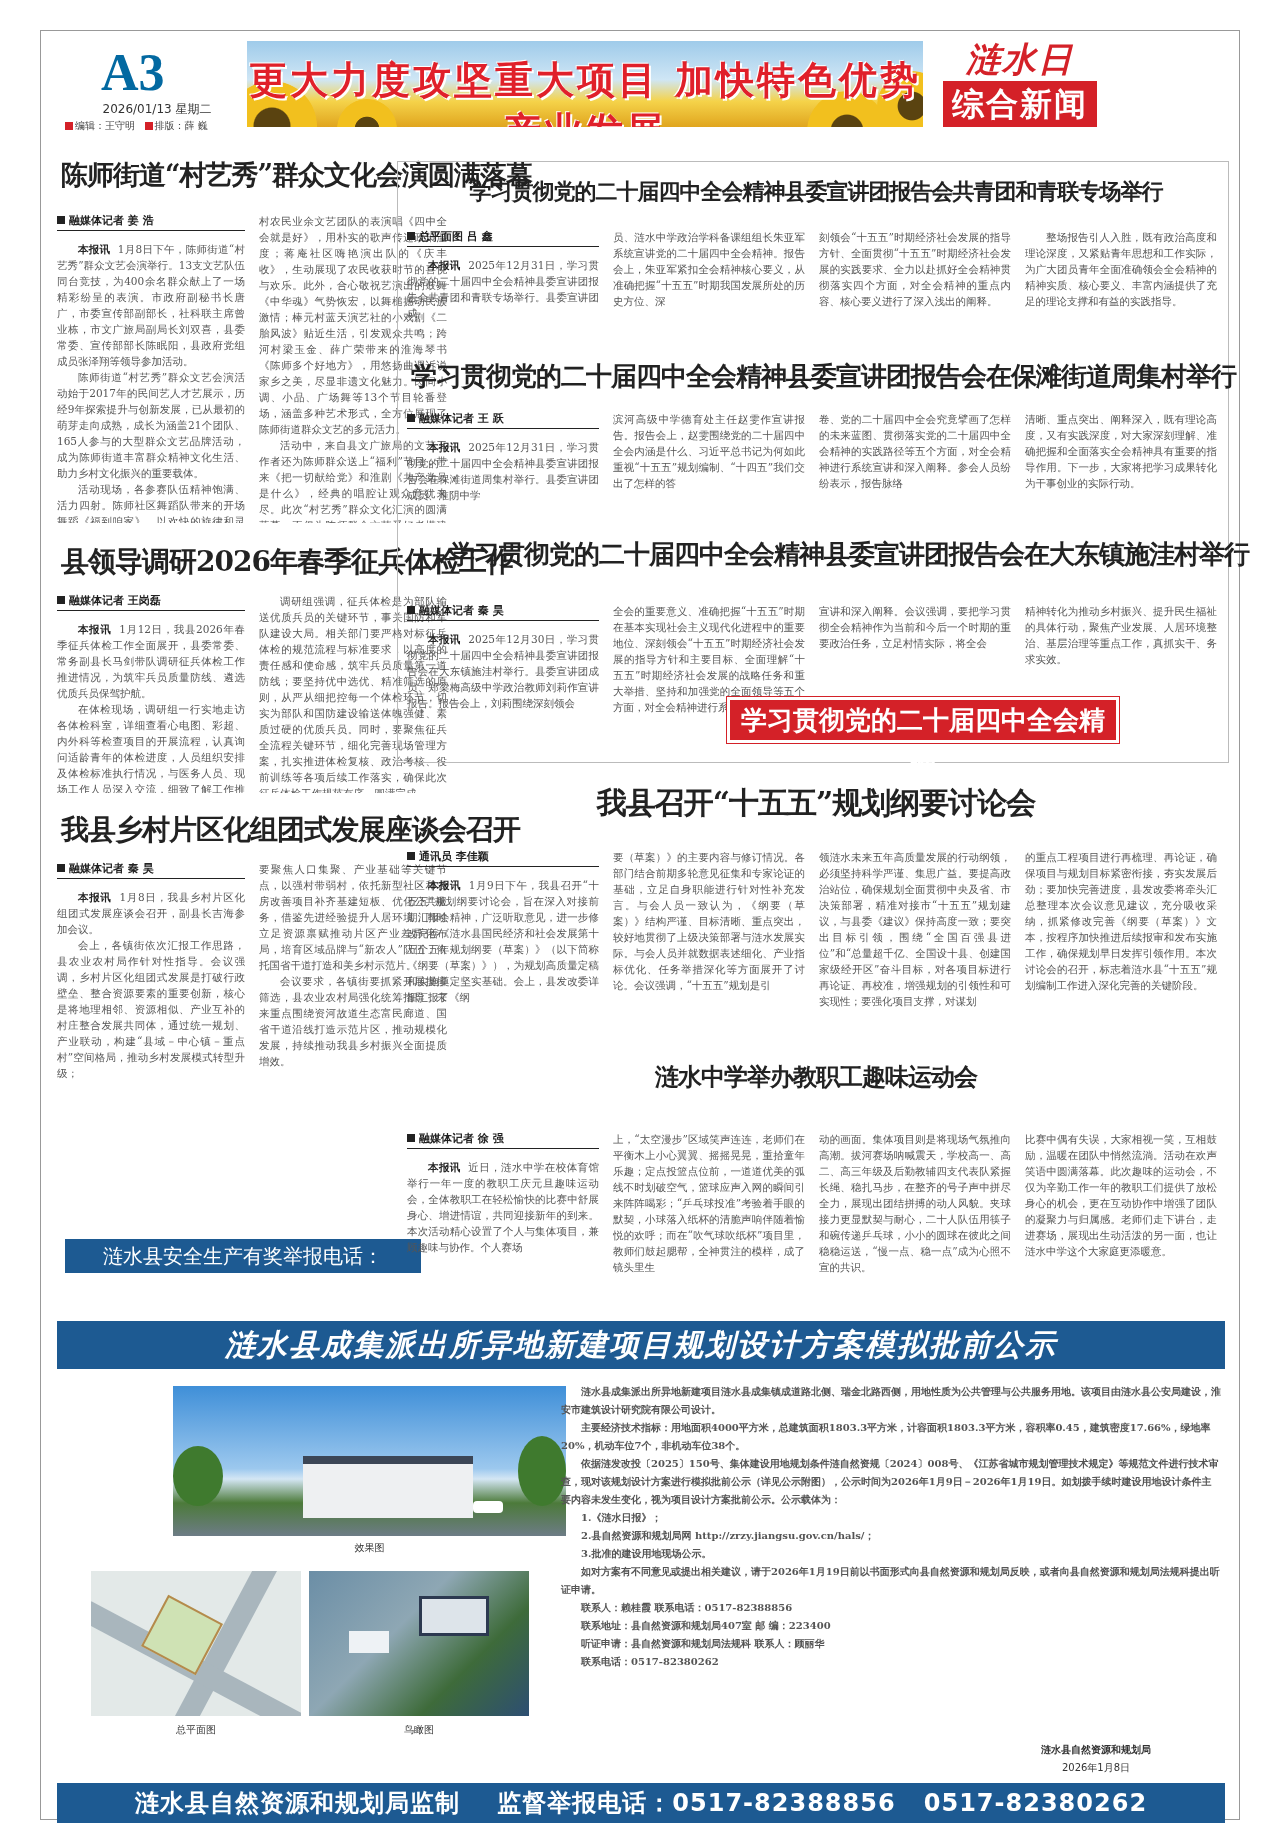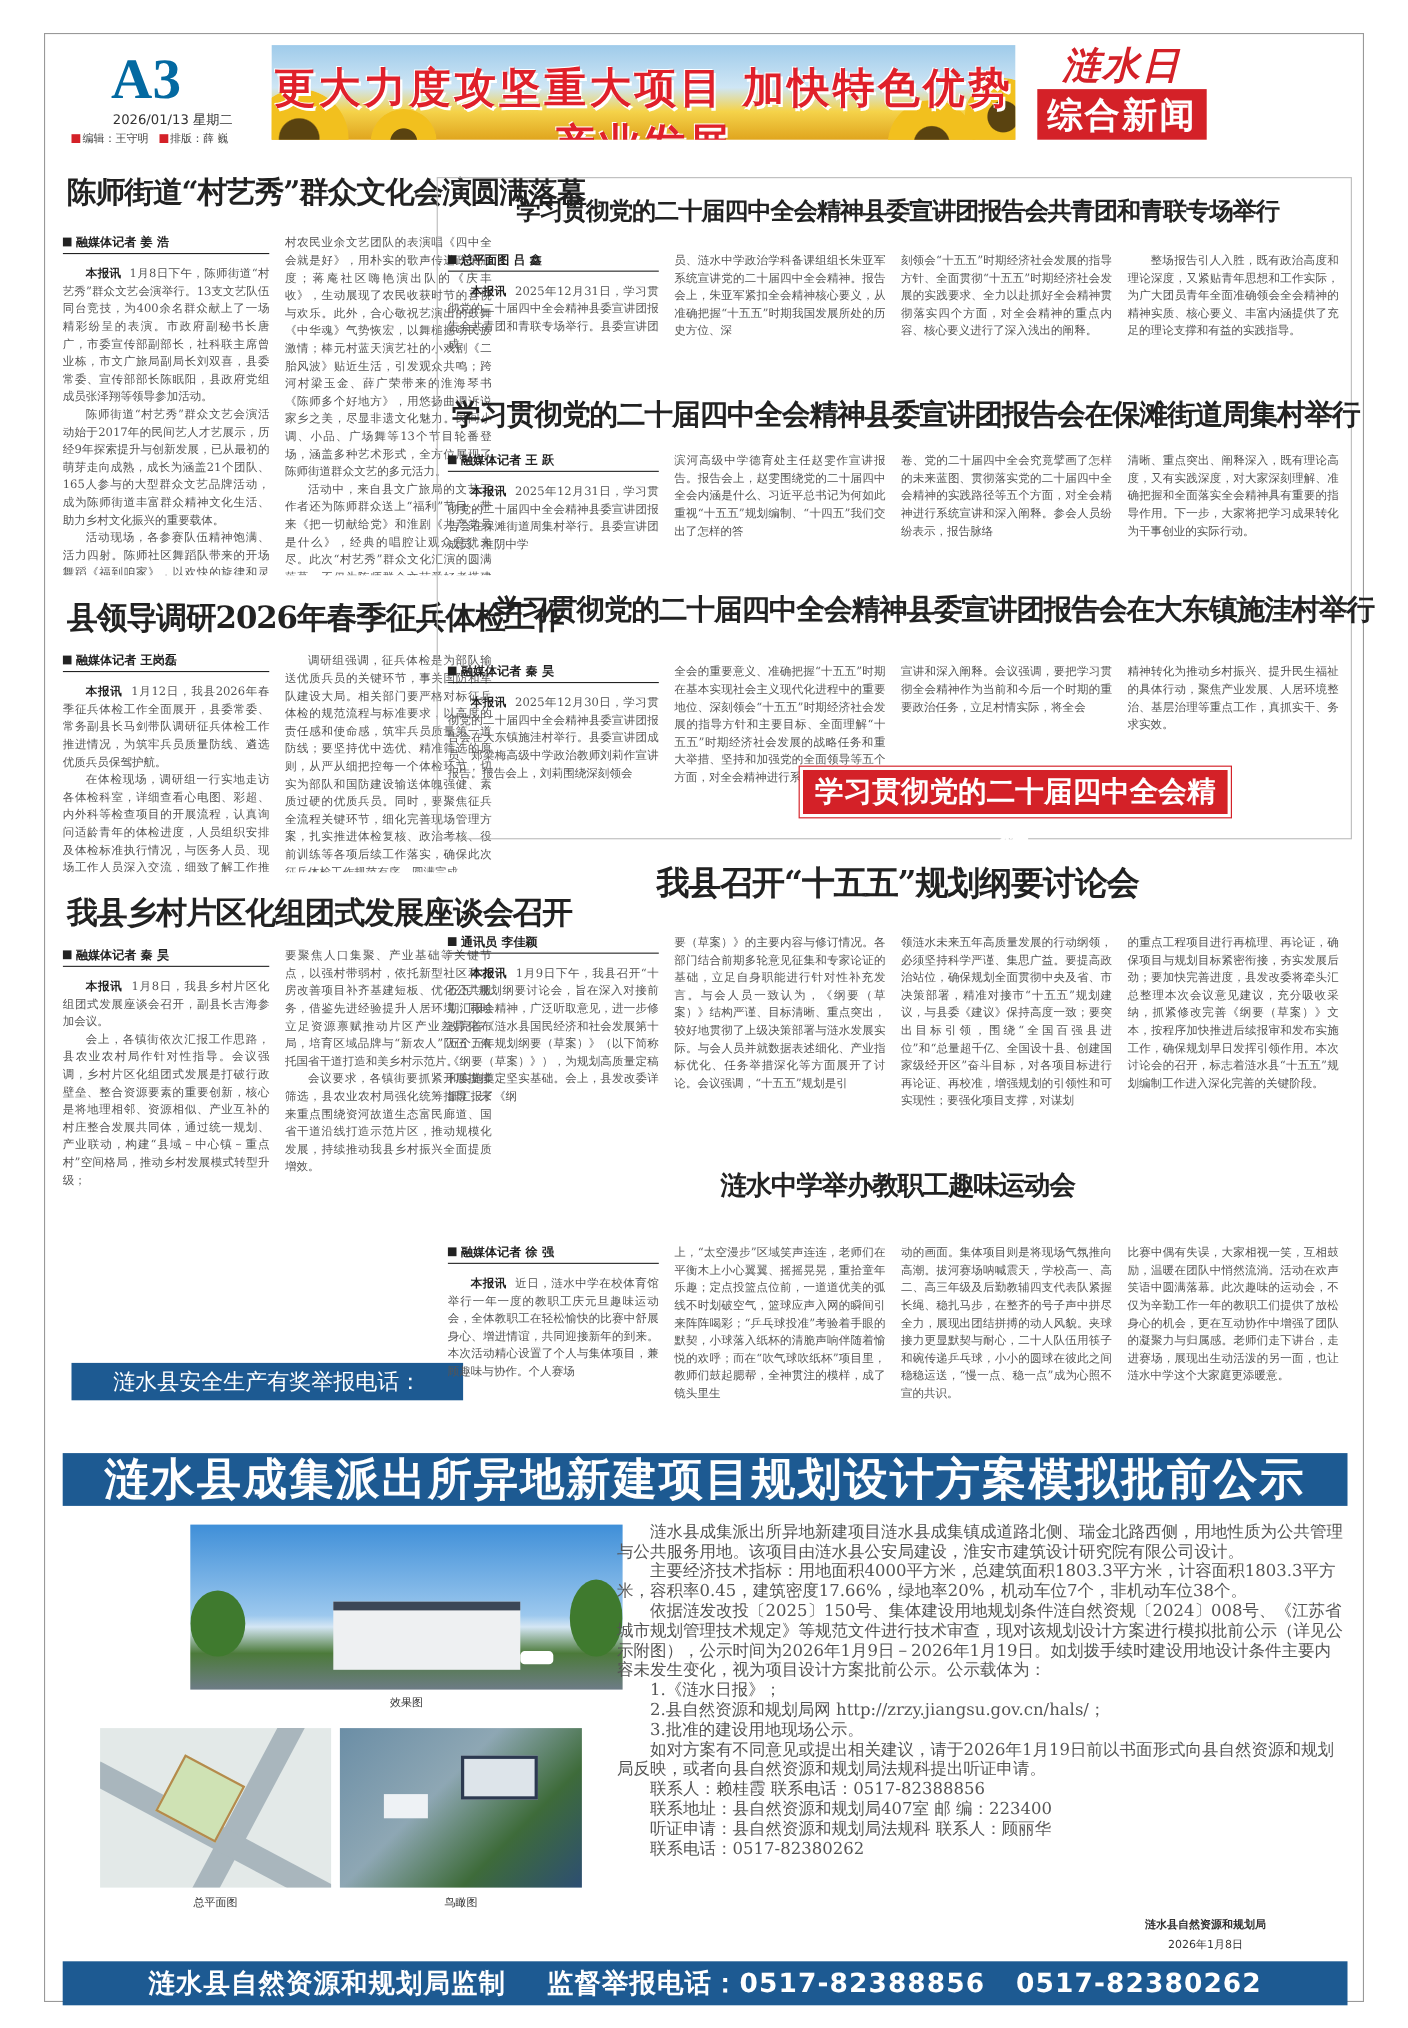--- a/index.html
+++ b/index.html
@@ -21,21 +21,21 @@
   .byline .sq { display: inline-block; width: 8px; height: 8px; background: #222; margin-right: 4px; }
   .cols { position: absolute; display: flex; gap: 14px; }
   .col { flex: 1; font-size: 10.5px; line-height: 16px; color: #555; text-align: justify; overflow: hidden; }
   .col p { text-indent: 2em; }
   .col b { color: #222; }
   .box { position: absolute; border: 1px solid #bbb; }
   .redbox { position: absolute; background: #d42128; color: #fff; font: bold 26px "DejaVu Serif", serif; text-align: center; border: 3px solid #fff; outline: 1px solid #d42128; }
   .bluebar { position: absolute; background: #1d5a92; color: #fff; text-align: center; font-family: "DejaVu Sans", sans-serif; font-weight: bold; }
   .img { position: absolute; overflow: hidden; }
   .cap { position: absolute; font: 10px "DejaVu Sans", sans-serif; color: #333; text-align: center; }
-  .notice { position: absolute; font-size: 15px; line-height: 18px; color: #555; }
+  .notice { position: absolute; font-size: 10px; line-height: 18px; color: #555; font-weight: bold; }
   .notice p { text-indent: 2em; }
   .notice p.li { text-indent: 2em; }
 </style>
 </head>
 <body>
 
 <div class="page">
 
   <div class="mast">
     <div class="pgno">A3</div>
@@ -177,21 +177,21 @@
         <p style="text-indent:0">上，“太空漫步”区域笑声连连，老师们在平衡木上小心翼翼、摇摇晃晃，重拾童年乐趣；定点投篮点位前，一道道优美的弧线不时划破空气，篮球应声入网的瞬间引来阵阵喝彩；“乒乓球投准”考验着手眼的默契，小球落入纸杯的清脆声响伴随着愉悦的欢呼；而在“吹气球吹纸杯”项目里，教师们鼓起腮帮，全神贯注的模样，成了镜头里生</p>
       </div>
     <div class="col">
         <p style="text-indent:0">动的画面。集体项目则是将现场气氛推向高潮。拔河赛场呐喊震天，学校高一、高二、高三年级及后勤教辅四支代表队紧握长绳、稳扎马步，在整齐的号子声中拼尽全力，展现出团结拼搏的动人风貌。夹球接力更显默契与耐心，二十人队伍用筷子和碗传递乒乓球，小小的圆球在彼此之间稳稳运送，“慢一点、稳一点”成为心照不宣的共识。</p>
       </div>
     <div class="col">
         <p style="text-indent:0">比赛中偶有失误，大家相视一笑，互相鼓励，温暖在团队中悄然流淌。活动在欢声笑语中圆满落幕。此次趣味的运动会，不仅为辛勤工作一年的教职工们提供了放松身心的机会，更在互动协作中增强了团队的凝聚力与归属感。老师们走下讲台，走进赛场，展现出生动活泼的另一面，也让涟水中学这个大家庭更添暖意。</p>
       </div>
   </div>
 
-  <div class="bluebar" style="left:16px;top:1290px;width:1168px;height:48px;line-height:48px;font-size:40px;letter-spacing:2px;">涟水县成集派出所异地新建项目规划设计方案模拟批前公示</div>
+  <div class="bluebar" style="left:16px;top:1290px;width:1168px;height:48px;line-height:48px;font-size:30px;letter-spacing:2px;font-style:italic;">涟水县成集派出所异地新建项目规划设计方案模拟批前公示</div>
 
   <div class="img" style="left:132px;top:1355px;width:393px;height:150px;background:linear-gradient(to bottom,#3f8fd8 0%,#9cc8ee 55%,#d4e6f4 62%,#4c7a3a 78%,#6d7c86 100%);">
     <div style="position:absolute;left:130px;top:70px;width:170px;height:62px;background:#eef0f2;border-top:8px solid #3c4656;"></div>
     <div style="position:absolute;left:0;top:60px;width:50px;height:60px;background:#3f7a2e;border-radius:50%;"></div>
     <div style="position:absolute;left:345px;top:50px;width:48px;height:70px;background:#3f7a2e;border-radius:50%;"></div>
     <div style="position:absolute;left:300px;top:115px;width:30px;height:12px;background:#fff;border-radius:4px;"></div>
   </div>
   <div class="cap" style="left:132px;top:1510px;width:393px;">效果图</div>
 
   <div class="img" style="left:50px;top:1540px;width:210px;height:145px;background:#e3e9e8;">

